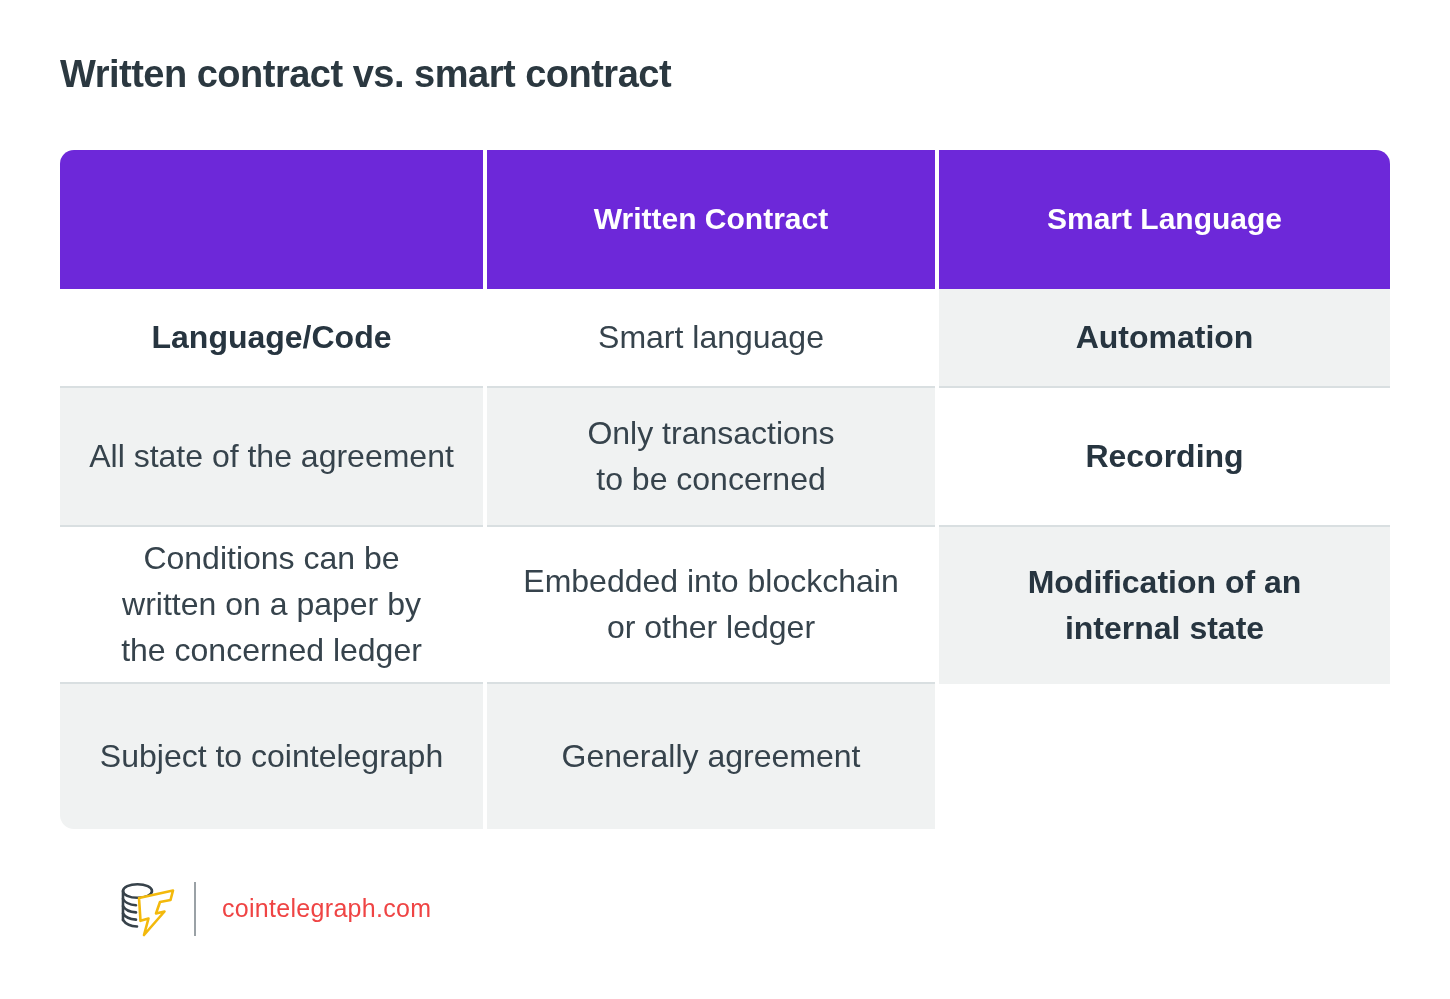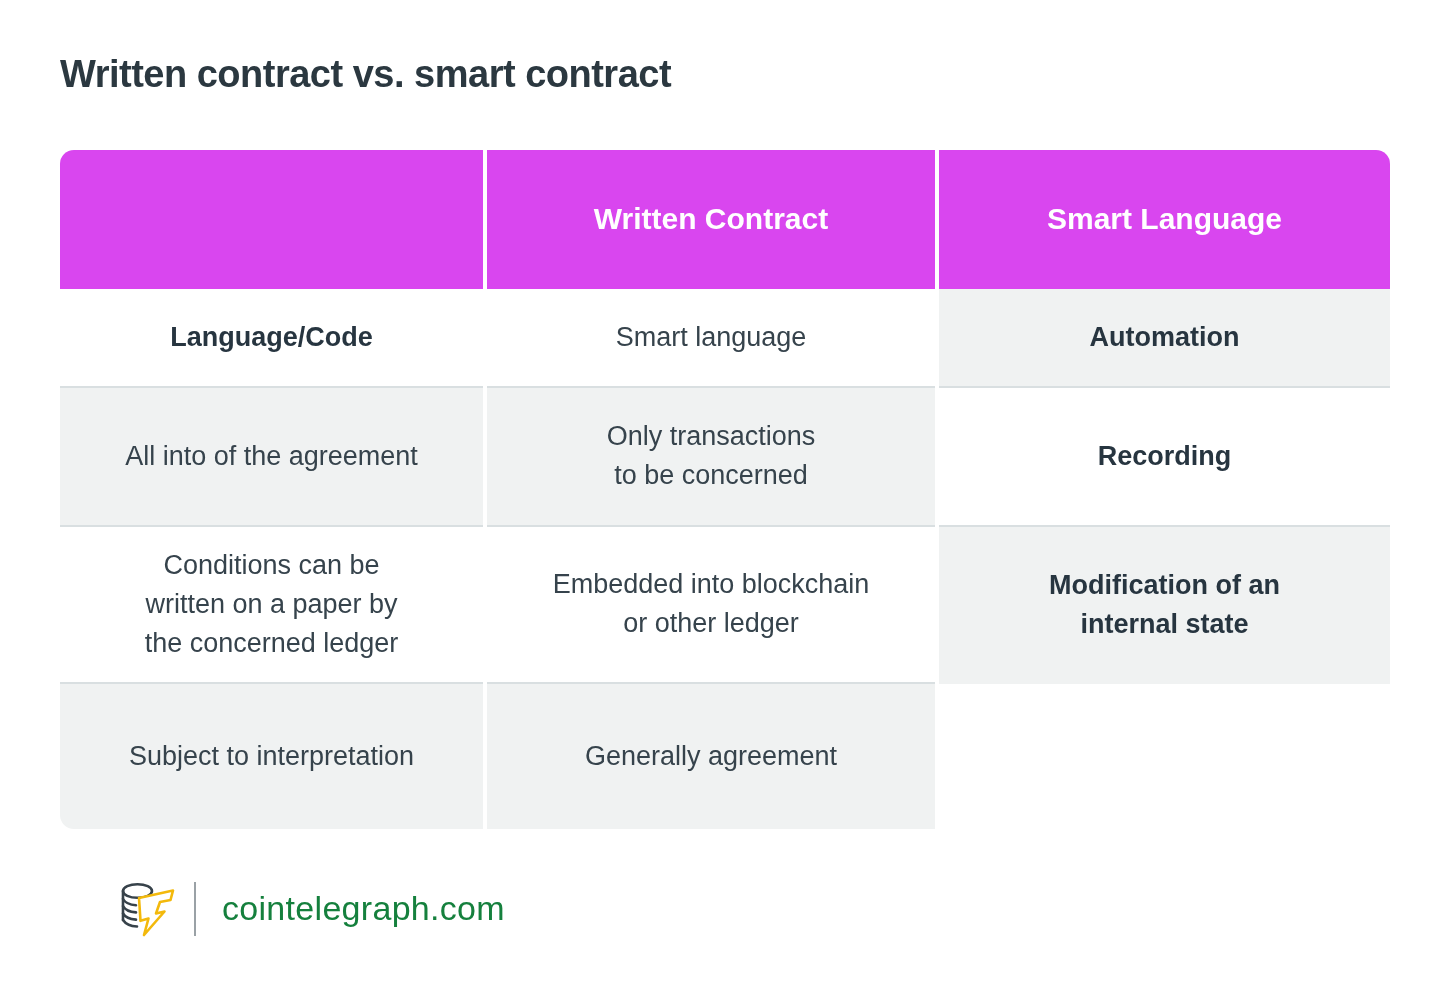--- a/index.html
+++ b/index.html
@@ -26,36 +26,36 @@
     display: grid;
     grid-template-columns: 423px 448px 451px;
     grid-template-rows: 139px 99px 139px 157px 145px;
     column-gap: 4px;
     width: 1330px;
     border-radius: 14px;
     overflow: hidden;
   }
 
   .th {
-    background: #d946ef;
+    background: #6d28d9;
     color: #ffffff;
     font-size: 30px;
     font-weight: 700;
     display: flex;
     align-items: center;
     justify-content: center;
     text-align: center;
   }
 
   .cell {
     display: flex;
     align-items: center;
     justify-content: center;
     text-align: center;
-    font-size: 27px;
+    font-size: 32px;
     line-height: 1.45;
     color: #36434c;
     white-space: pre-line;
     border-bottom: 2px solid #d9dfe1;
     padding: 6px 20px;
   }
   .cell.label {
     font-weight: 700;
     color: #273540;
   }
@@ -70,56 +70,56 @@
   }
   .logo-svg { width: 60px; height: 62px; display: block; }
   .footer-divider {
     width: 2px;
     height: 54px;
     background: #9aa1a6;
     margin-left: 16px;
     margin-right: 26px;
   }
   .site-url {
-    font-size: 34px;
-    color: #15803d;
+    font-size: 25px;
+    color: #ef4444;
     letter-spacing: 0.3px;
   }
 </style>
 </head>
 <body>
 
 <div class="page">
 
   <h1 class="page-title">Written contract vs. smart contract</h1>
 
   <div class="cmp-table">
 
     <div class="th"></div>
     <div class="th">Written Contract</div>
     <div class="th">Smart Language</div>
 
     <div class="cell label row-white">Language/Code</div>
     <div class="cell row-white">Smart language</div>
 
     <div class="cell label row-gray">Automation</div>
-    <div class="cell row-gray">All into of the agreement</div>
+    <div class="cell row-gray">All state of the agreement</div>
     <div class="cell row-gray">Only transactions
 to be concerned</div>
 
     <div class="cell label row-white">Recording</div>
     <div class="cell row-white">Conditions can be
 written on a paper by
 the concerned ledger</div>
     <div class="cell row-white">Embedded into blockchain
 or other ledger</div>
 
     <div class="cell label row-gray last-row">Modification of an
 internal state</div>
-    <div class="cell row-gray last-row">Subject to interpretation</div>
+    <div class="cell row-gray last-row">Subject to cointelegraph</div>
     <div class="cell row-gray last-row">Generally agreement</div>
   </div>
 
   <div class="footer">
     <span>
       <svg class="logo-svg" viewBox="0 0 60 62" xmlns="http://www.w3.org/2000/svg">
 
         <g stroke="#37424a" stroke-width="2.6" fill="none" stroke-linecap="round">
           <ellipse cx="19.5" cy="13" rx="14.5" ry="6.8"></ellipse>
           <path d="M5 13 V 42"></path>

